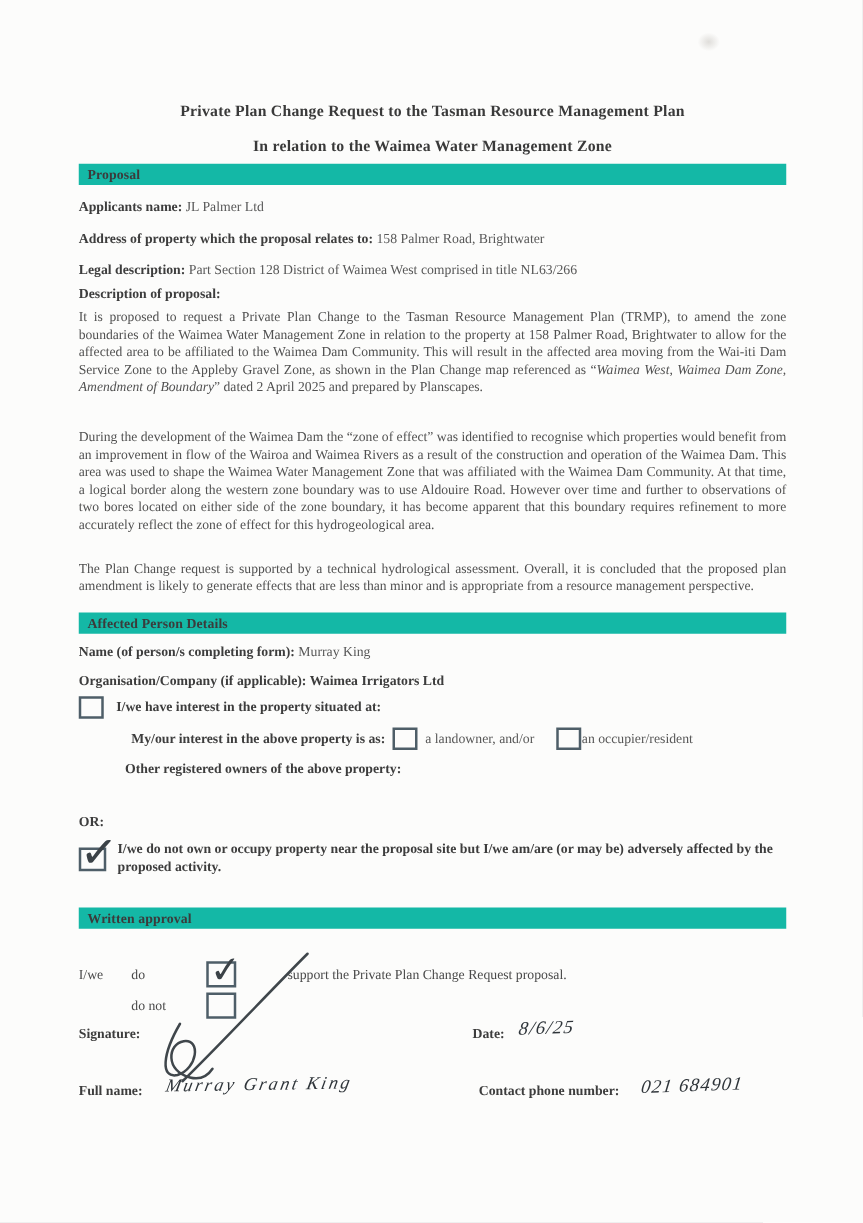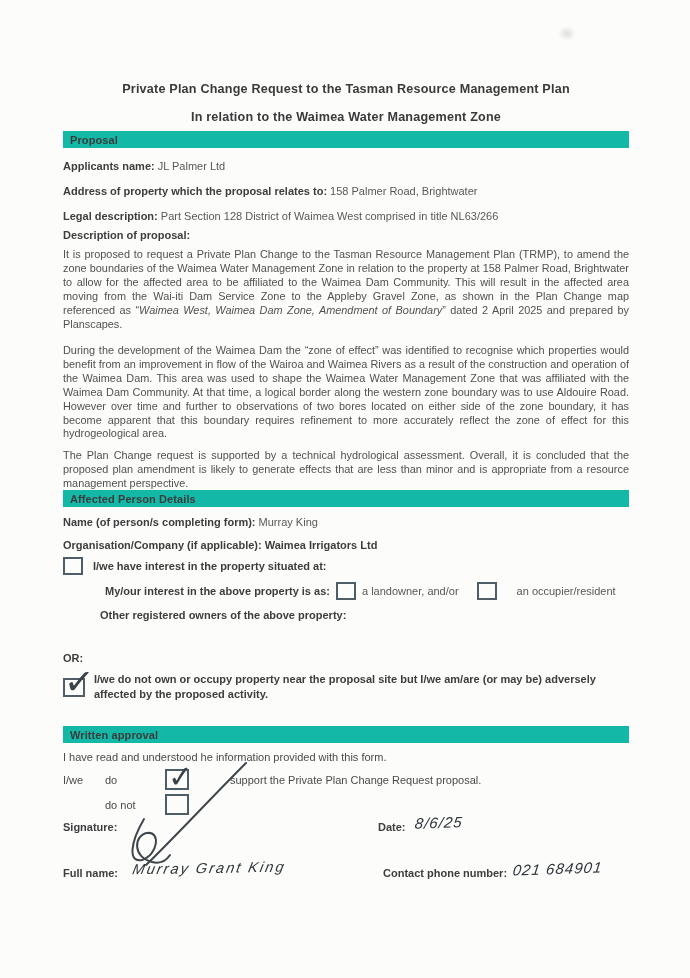--- a/index.html
+++ b/index.html
@@ -2,21 +2,21 @@
 <html><head>
 <meta charset="utf-8">
 <style>
   html,body { margin:0; padding:0; background:#e5e5e5; }
   .page {
     position:relative; width:690px; height:978px; margin:0 auto;
     background:#fcfcfb; overflow:hidden;
     font-family:"Liberation Sans","DejaVu Sans",sans-serif;
     color:#4a4a4a;
   }
-  .abs { position:absolute; left:63px; width:566px; }
+  .abs { position:absolute; left:63px; width:566px;font-family:Liberation Serif, serif; }
   .title { text-align:center; font-weight:bold; color:#3a3a3a; font-size:12.6px; letter-spacing:0.2px; }
   .bar {
     background:#14b8a6; font-weight:bold; font-size:11px; color:#3b3b3b;
     padding:3px 7px 2px 7px; box-sizing:border-box; letter-spacing:0.1px;
   }
   .row { font-size:11px; line-height:14px; }
   .lbl { font-weight:bold; color:#3d3d3d; }
   .val { color:#585858; }
   .para { text-align:justify; font-size:10.9px; line-height:13.9px; color:#515151; margin:0; }
   .ital { font-style:italic; }
@@ -98,39 +98,38 @@
   <div class="abs row flexrow" style="top:557px;">
     <span class="cb cb-sm"></span>
     <span class="lbl" style="margin-left:10px;">I/we have interest in the property situated at:</span>
   </div>
 
   <div class="abs row flexrow" style="top:582px; padding-left:42px; box-sizing:border-box;">
     <span class="lbl">My/our interest in the above property is as:</span>
     <span class="cb cb-sm" style="margin-left:6px;"></span>
     <span class="val" style="margin-left:6px;">a landowner, and/or</span>
     <span class="cb cb-sm" style="margin-left:18px;"></span>
-    <span class="val" style="margin-left:20px;">an occupier/resident</span>
+    <span class="val" style="margin-left:0;">an occupier/resident</span>
   </div>
 
   <div class="abs row" style="top:608px; padding-left:37px; box-sizing:border-box;">
     <span class="lbl">Other registered owners of the above property:</span>
   </div>
 
   <div class="abs row" style="top:651px;">
     <span class="lbl">OR:</span>
   </div>
 
   <div class="abs row" style="top:672px; display:flex; align-items:center;">
     <span class="cb cb-tall checked" style="margin-top:2px;"></span>
     <span class="lbl" style="margin-left:9px; width:536px; line-height:14.5px;">I/we do not own or occupy property near the proposal site but I/we am/are (or may be) adversely affected by the proposed activity.</span>
   </div>
 
   <div class="abs bar" style="top:726px;">Written approval</div>
 
-  <div class="abs row" style="top:750px;">I have read and understood he information provided with this form.</div>
 
   <div class="abs row flexrow" style="top:769px;">
     <span style="width:42px;">I/we</span>
     <span style="width:60px;">do</span>
     <span class="cb cb-lg checked"></span>
     <span style="margin-left:41px;">support the Private Plan Change Request proposal.</span>
   </div>
 
   <div class="abs row flexrow" style="top:794px;">
     <span style="width:42px;"></span>

